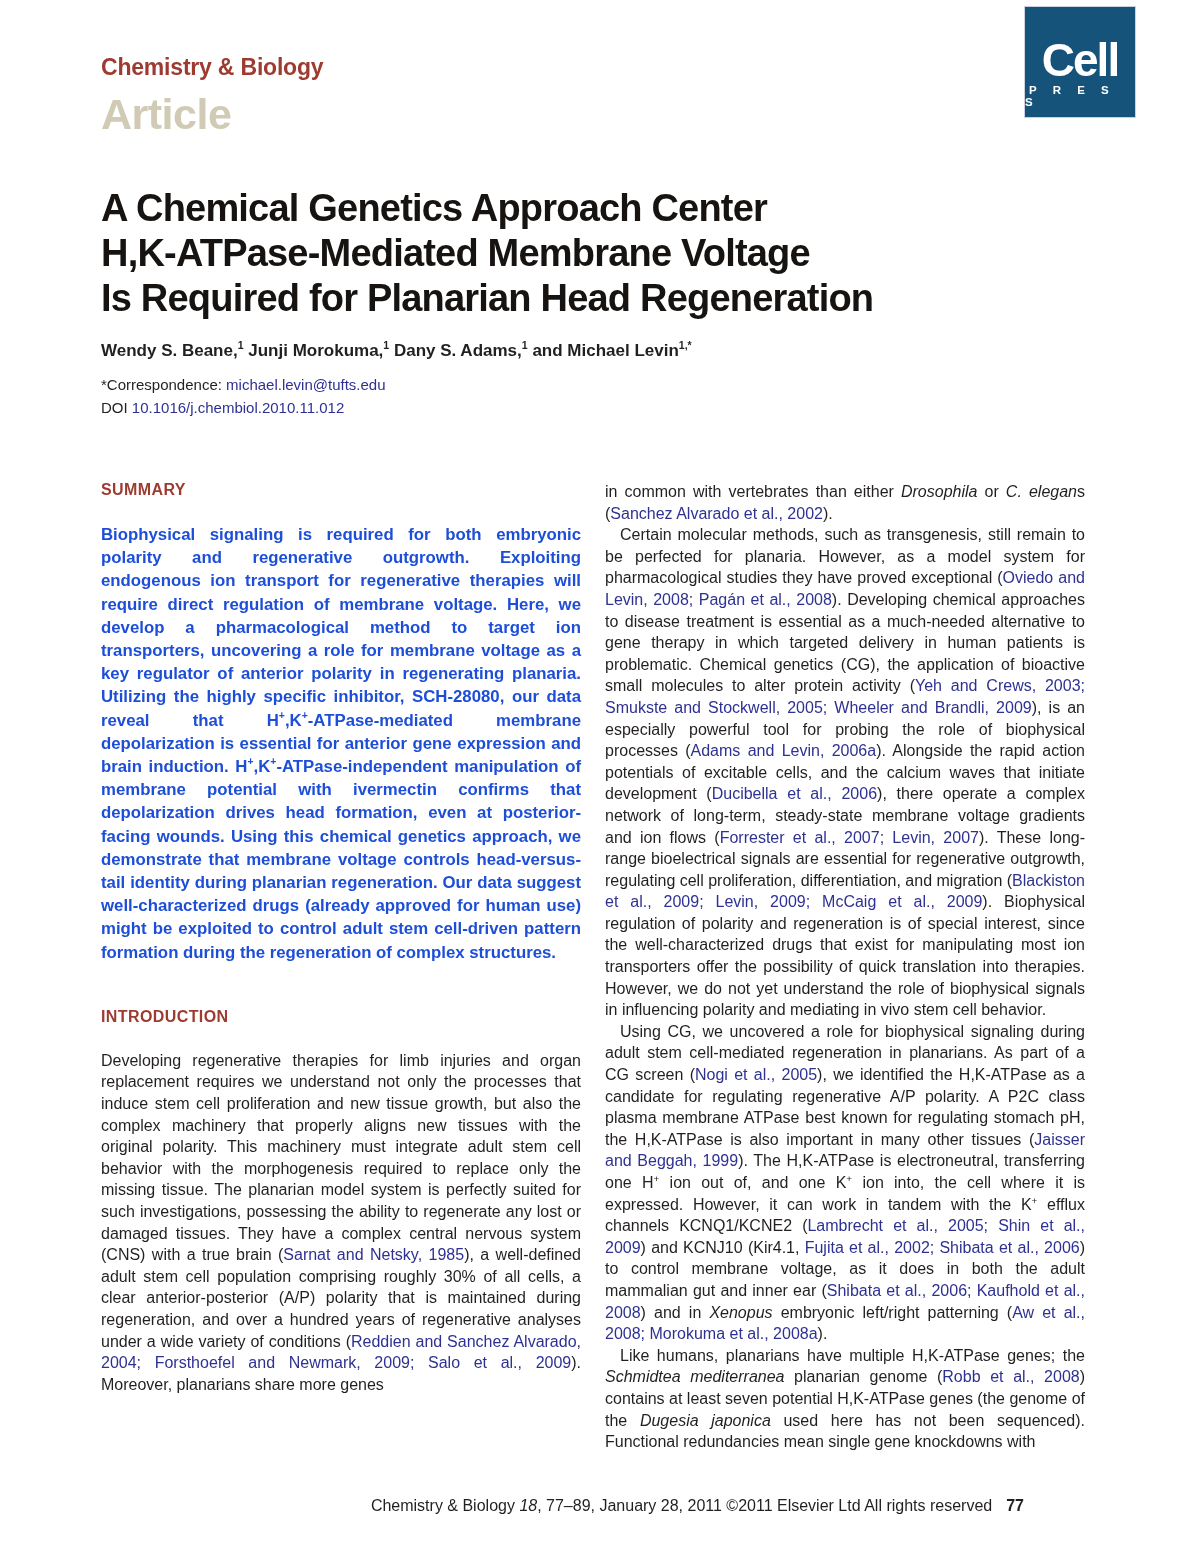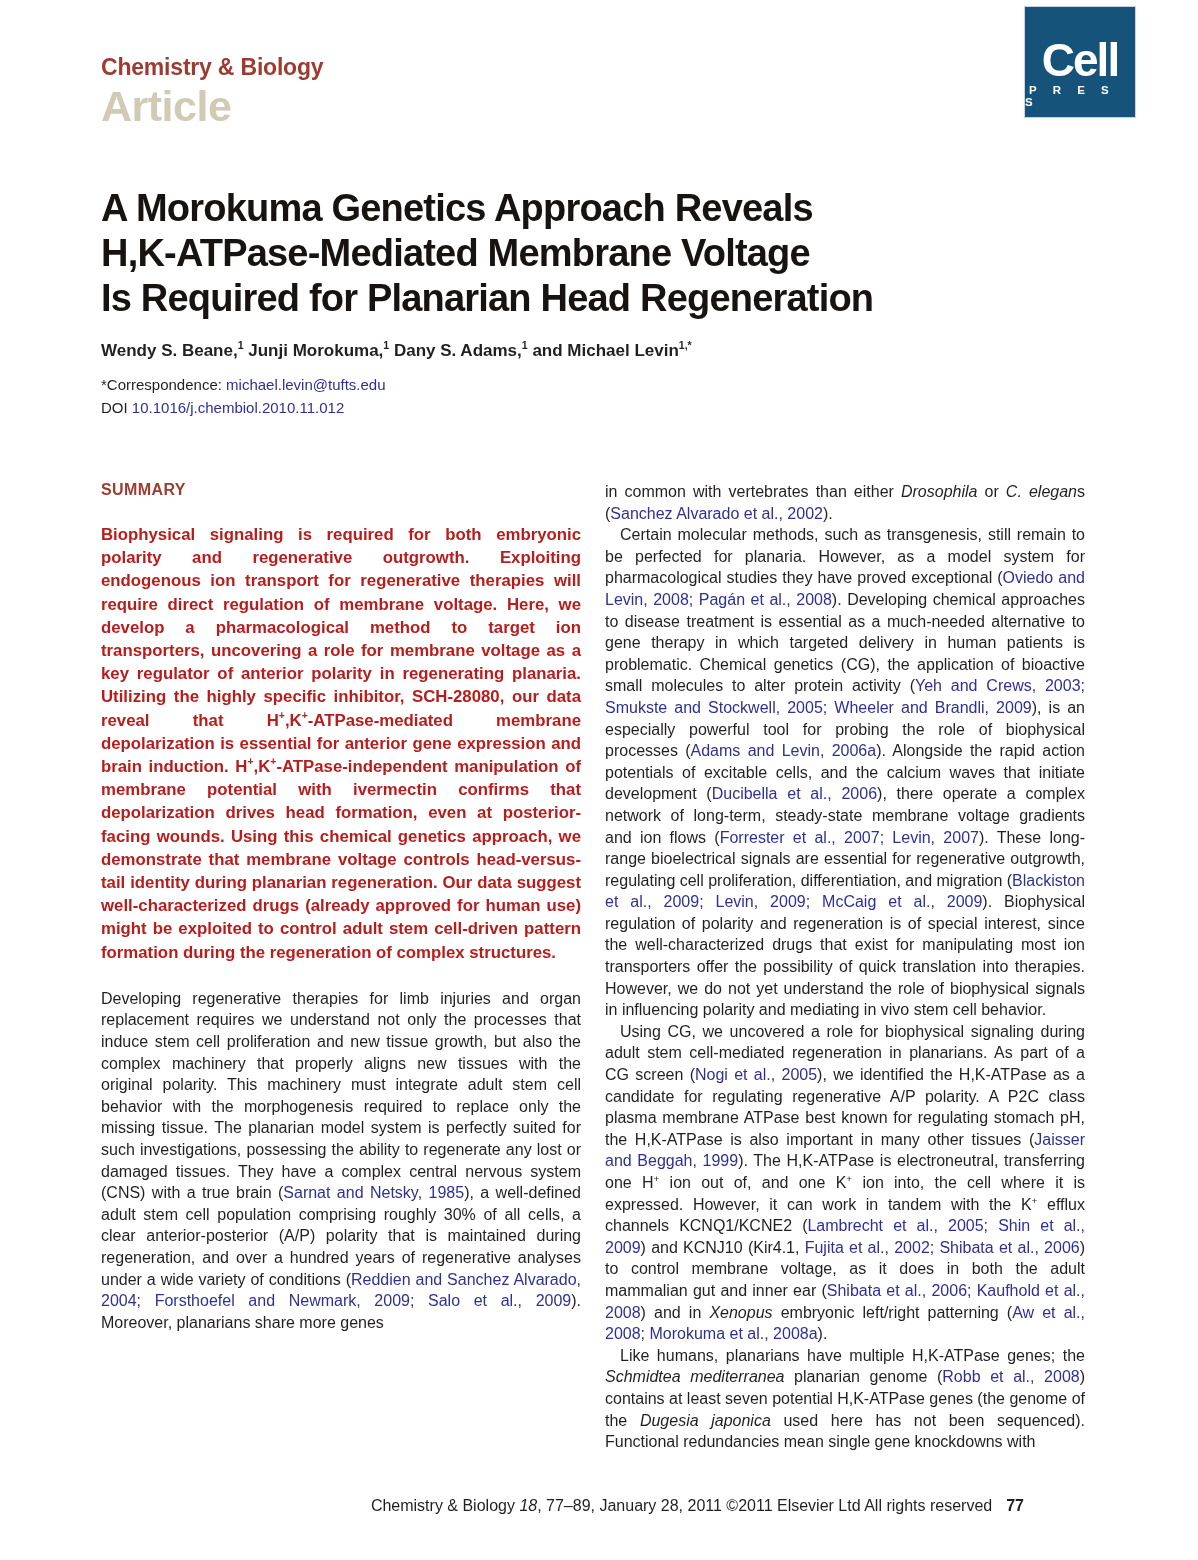--- a/index.html
+++ b/index.html
@@ -3,21 +3,21 @@
 <meta charset="utf-8">
 <style>
   html, body { margin:0; padding:0; background:#ffffff; }
   .page {
     position:relative; width:1138px; height:1560px; background:#ffffff;
     font-family:"Liberation Sans", sans-serif; color:#231f20; overflow:hidden;border-radius:6px;
   }
   
   .masthead { position:absolute; left:101px; top:54px; }
   .journal-name { font-size:23px; font-weight:bold; color:#9e3b30; letter-spacing:-0.2px; }
-  .article-type { font-size:43px; font-weight:bold; color:#d1cab4; margin-top:1px; letter-spacing:-0.5px; }
+  .article-type { font-size:43px; font-weight:bold; color:#d1cab4; margin-top:9px; letter-spacing:-0.5px; }
   
   .cell-logo {
     position:absolute; right:2px; top:6px; width:112px; height:112px;
     background:#15537a; border:1px solid #ccd1df; box-sizing:border-box;
     display:flex; flex-direction:column; justify-content:flex-end; align-items:center;
     padding-bottom:9px;
   }
   .cell-logo-word { color:#ffffff; font-size:46px; font-weight:bold; line-height:0.85; letter-spacing:-2px; }
   .cell-logo-press { color:#ffffff; font-size:11.5px; font-weight:bold; letter-spacing:6.5px; margin-top:4px; text-indent:4px; }
   
@@ -29,21 +29,21 @@
   .byline { position:absolute; left:101px; top:341px; width:983px; }
   .authors { margin:0 0 13px; font-size:17px; font-weight:bold; }
   .affiliation, .correspondence, .doi { margin:0; font-size:15px; line-height:22.5px; }
   
   .columns { position:absolute; left:101px; top:481px; width:984px; display:flex; gap:24px; }
   .col { width:480px; }
   .section-heading { margin:0; color:#9e3b30; font-size:16px; font-weight:bold; letter-spacing:0.4px; }
   .intro-heading { margin-top:44px; }
   .summary-text {
     margin:24px 0 0; font-weight:bold; font-size:16.8px; line-height:23.2px;
-    text-align:justify; color:#b91c1c;
+    text-align:justify; color:#1d4ed8;
   }
   .body-text { margin:0; font-size:16px; line-height:21.6px; text-align:justify; }
   .first-body { margin-top:24px; }
   .indent { text-indent:15px; }
   
   sup { font-size:62%; vertical-align:super; line-height:0; }
   .link { color:#2e3192; }
   .i { font-style:italic; }
   .pageno { font-weight:bold; margin-left:14px; }
   
@@ -58,35 +58,36 @@
     <div class="journal-name">Chemistry &amp; Biology</div>
     <div class="article-type">Article</div>
   </div>
 
   <div class="cell-logo">
     <div class="cell-logo-word">Cell</div>
     <div class="cell-logo-press">P R E S S</div>
   </div>
 
   <h1 class="title">
-    <span>A Morokuma Genetics Approach Reveals</span>
+    <span>A Chemical Genetics Approach Center</span>
     <span>H,K-ATPase-Mediated Membrane Voltage</span>
     <span>Is Required for Planarian Head Regeneration</span>
   </h1>
 
   <div class="byline">
     <p class="authors"><span>Wendy S. Beane,</span><sup>1</sup><span> Junji Morokuma,</span><sup>1</sup><span> Dany S. Adams,</span><sup>1</sup><span> and Michael Levin</span><sup>1,*</sup></p>
     <p class="correspondence"><span>*Correspondence: </span><span class="link">michael.levin@tufts.edu</span></p>
     <p class="doi"><span>DOI </span><span class="link">10.1016/j.chembiol.2010.11.012</span></p>
   </div>
 
   <div class="columns">
     <div class="col">
       <h2 class="section-heading">SUMMARY</h2>
       <p class="summary-text"><span>Biophysical signaling is required for both embryonic polarity and regenerative outgrowth. Exploiting endogenous ion transport for regenerative therapies will require direct regulation of membrane voltage. Here, we develop a pharmacological method to target ion transporters, uncovering a role for membrane voltage as a key regulator of anterior polarity in regenerating planaria. Utilizing the highly specific inhibitor, SCH-28080, our data reveal that H</span><sup>+</sup><span>,K</span><sup>+</sup><span>-ATPase-mediated membrane depolarization is essential for anterior gene expression and brain induction. H</span><sup>+</sup><span>,K</span><sup>+</sup><span>-ATPase-independent manipulation of membrane potential with ivermectin confirms that depolarization drives head formation, even at posterior-facing wounds. Using this chemical genetics approach, we demonstrate that membrane voltage controls head-versus-tail identity during planarian regeneration. Our data suggest well-characterized drugs (already approved for human use) might be exploited to control adult stem cell-driven pattern formation during the regeneration of complex structures.</span></p>
+      <h2 class="section-heading intro-heading">INTRODUCTION</h2>
       <p class="body-text first-body"><span>Developing regenerative therapies for limb injuries and organ replacement requires we understand not only the processes that induce stem cell proliferation and new tissue growth, but also the complex machinery that properly aligns new tissues with the original polarity. This machinery must integrate adult stem cell behavior with the morphogenesis required to replace only the missing tissue. The planarian model system is perfectly suited for such investigations, possessing the ability to regenerate any lost or damaged tissues. They have a complex central nervous system (CNS) with a true brain (</span><span class="link">Sarnat and Netsky, 1985</span><span>), a well-defined adult stem cell population comprising roughly 30% of all cells, a clear anterior-posterior (A/P) polarity that is maintained during regeneration, and over a hundred years of regenerative analyses under a wide variety of conditions (</span><span class="link">Reddien and Sanchez Alvarado, 2004; Forsthoefel and Newmark, 2009; Salo et al., 2009</span><span>). Moreover, planarians share more genes</span></p>
     </div>
     <div class="col">
       <p class="body-text"><span>in common with vertebrates than either </span><span class="i">Drosophila</span><span> or </span><span class="i">C. elegan</span><span>s (</span><span class="link">Sanchez Alvarado et al., 2002</span><span>).</span></p>
       <p class="body-text indent"><span>Certain molecular methods, such as transgenesis, still remain to be perfected for planaria. However, as a model system for pharmacological studies they have proved exceptional (</span><span class="link">Oviedo and Levin, 2008; Pagán et al., 2008</span><span>). Developing chemical approaches to disease treatment is essential as a much-needed alternative to gene therapy in which targeted delivery in human patients is problematic. Chemical genetics (CG), the application of bioactive small molecules to alter protein activity (</span><span class="link">Yeh and Crews, 2003; Smukste and Stockwell, 2005; Wheeler and Brandli, 2009</span><span>), is an especially powerful tool for probing the role of biophysical processes (</span><span class="link">Adams and Levin, 2006a</span><span>). Alongside the rapid action potentials of excitable cells, and the calcium waves that initiate development (</span><span class="link">Ducibella et al., 2006</span><span>), there operate a complex network of long-term, steady-state membrane voltage gradients and ion flows (</span><span class="link">Forrester et al., 2007; Levin, 2007</span><span>). These long-range bioelectrical signals are essential for regenerative outgrowth, regulating cell proliferation, differentiation, and migration (</span><span class="link">Blackiston et al., 2009; Levin, 2009; McCaig et al., 2009</span><span>). Biophysical regulation of polarity and regeneration is of special interest, since the well-characterized drugs that exist for manipulating most ion transporters offer the possibility of quick translation into therapies. However, we do not yet understand the role of biophysical signals in influencing polarity and mediating in vivo stem cell behavior.</span></p>
       <p class="body-text indent"><span>Using CG, we uncovered a role for biophysical signaling during adult stem cell-mediated regeneration in planarians. As part of a CG screen (</span><span class="link">Nogi et al., 2005</span><span>), we identified the H,K-ATPase as a candidate for regulating regenerative A/P polarity. A P2C class plasma membrane ATPase best known for regulating stomach pH, the H,K-ATPase is also important in many other tissues (</span><span class="link">Jaisser and Beggah, 1999</span><span>). The H,K-ATPase is electroneutral, transferring one H</span><sup>+</sup><span> ion out of, and one K</span><sup>+</sup><span> ion into, the cell where it is expressed. However, it can work in tandem with the K</span><sup>+</sup><span> efflux channels KCNQ1/KCNE2 (</span><span class="link">Lambrecht et al., 2005; Shin et al., 2009</span><span>) and KCNJ10 (Kir4.1, </span><span class="link">Fujita et al., 2002; Shibata et al., 2006</span><span>) to control membrane voltage, as it does in both the adult mammalian gut and inner ear (</span><span class="link">Shibata et al., 2006; Kaufhold et al., 2008</span><span>) and in </span><span class="i">Xenopus</span><span> embryonic left/right patterning (</span><span class="link">Aw et al., 2008; Morokuma et al., 2008a</span><span>).</span></p>
       <p class="body-text indent"><span>Like humans, planarians have multiple H,K-ATPase genes; the </span><span class="i">Schmidtea mediterranea</span><span> planarian genome (</span><span class="link">Robb et al., 2008</span><span>) contains at least seven potential H,K-ATPase genes (the genome of the </span><span class="i">Dugesia japonica</span><span> used here has not been sequenced). Functional redundancies mean single gene knockdowns with</span></p>
     </div>
   </div>
 

